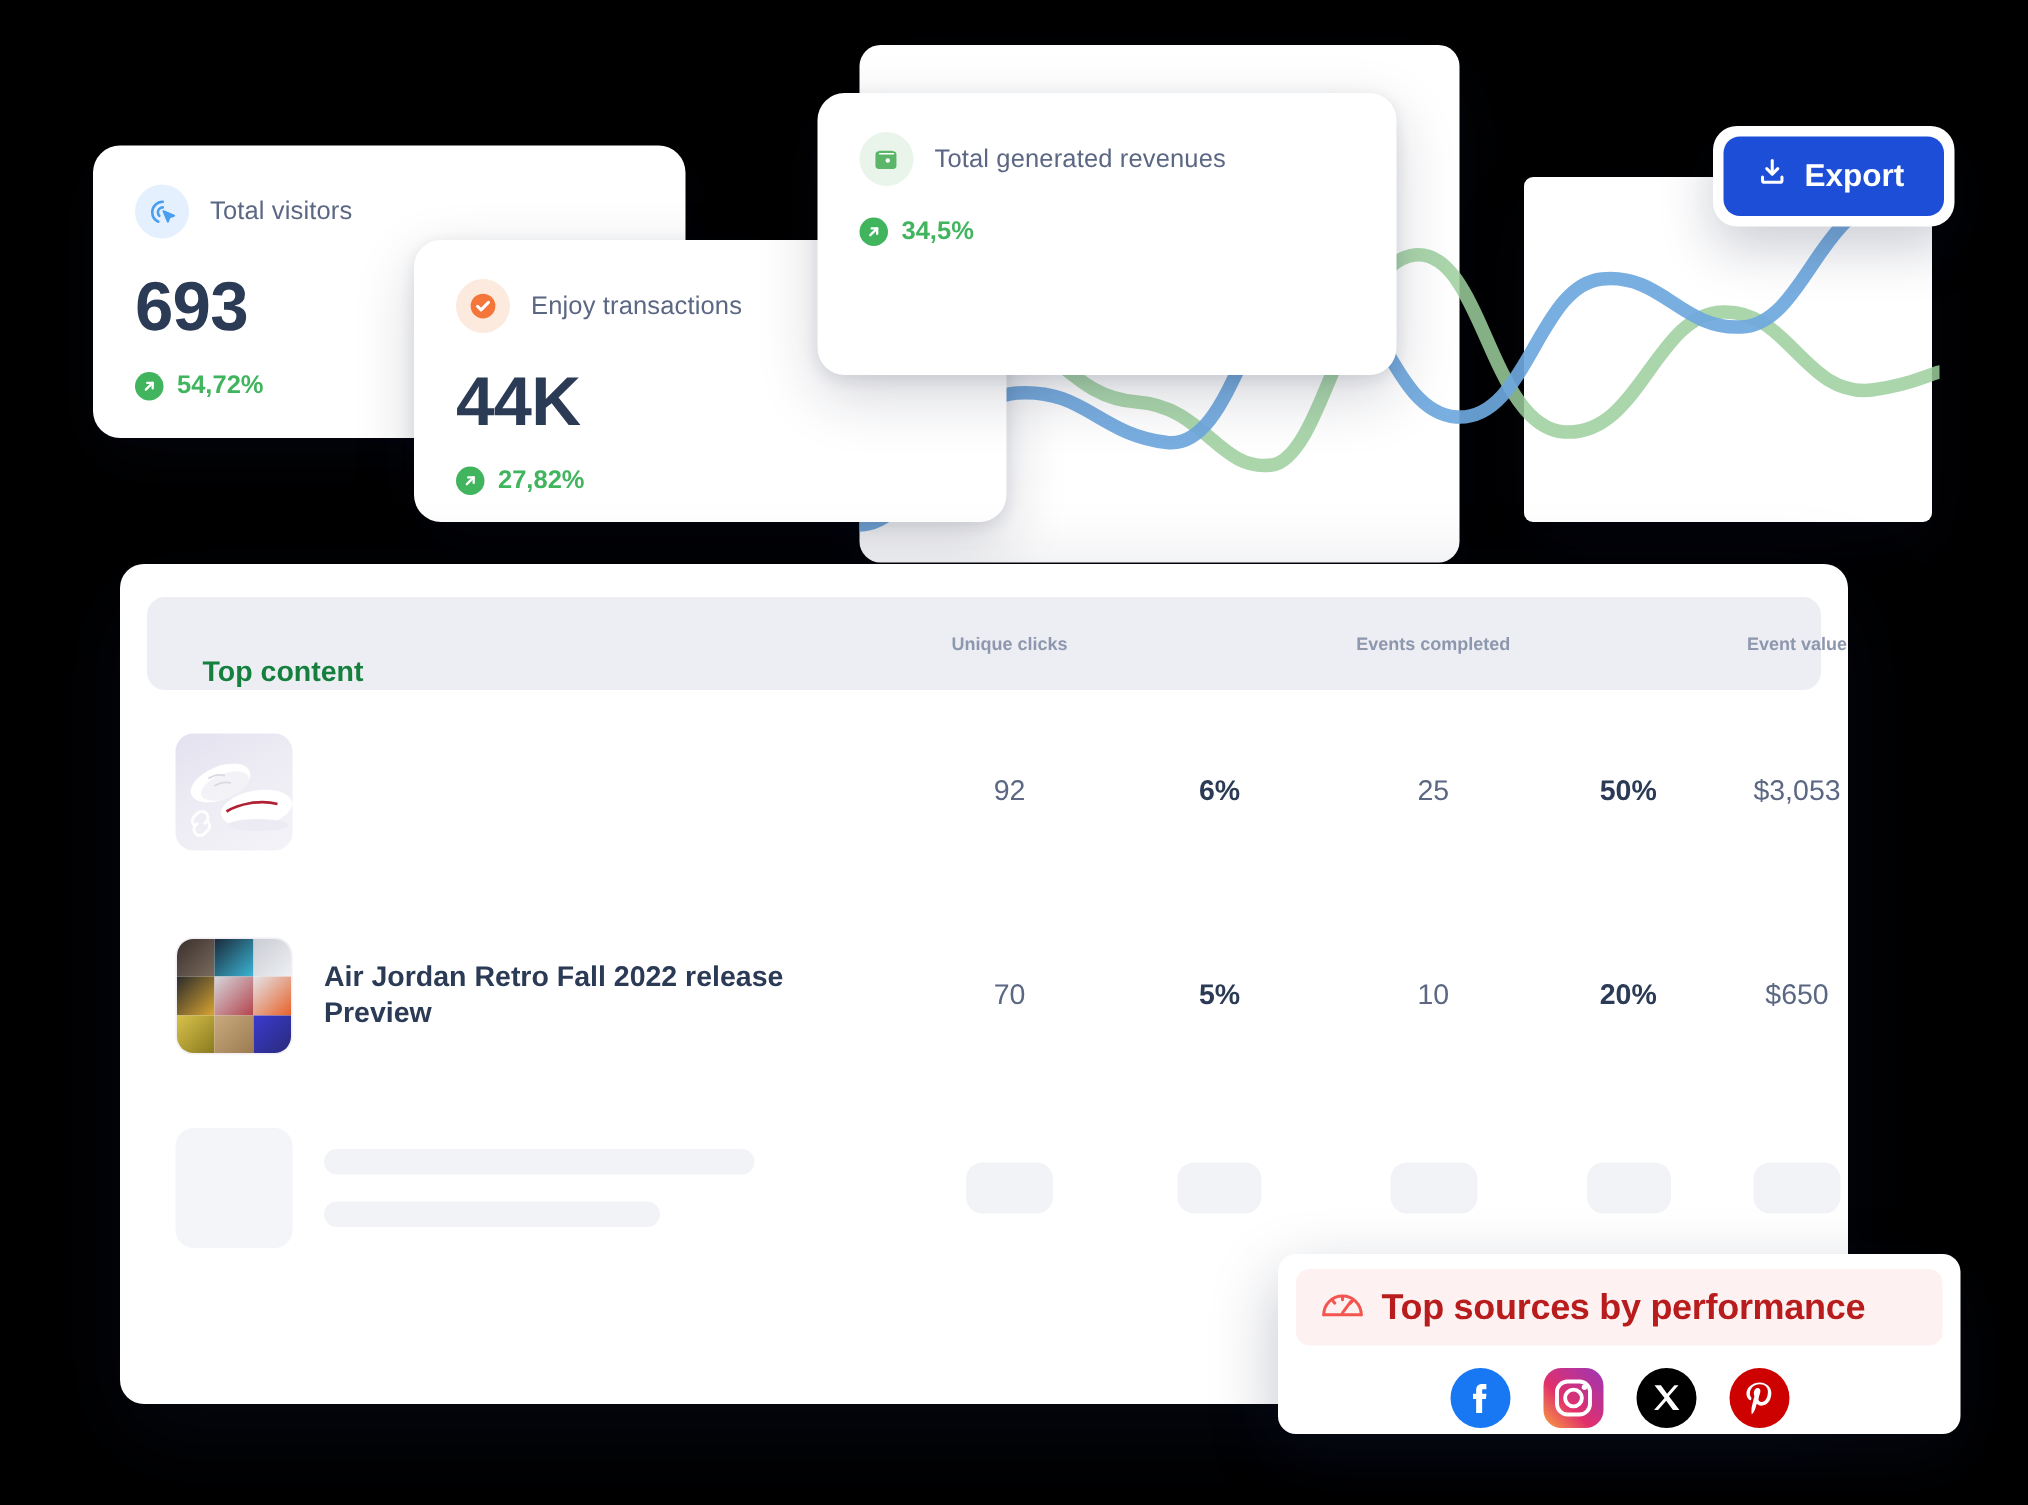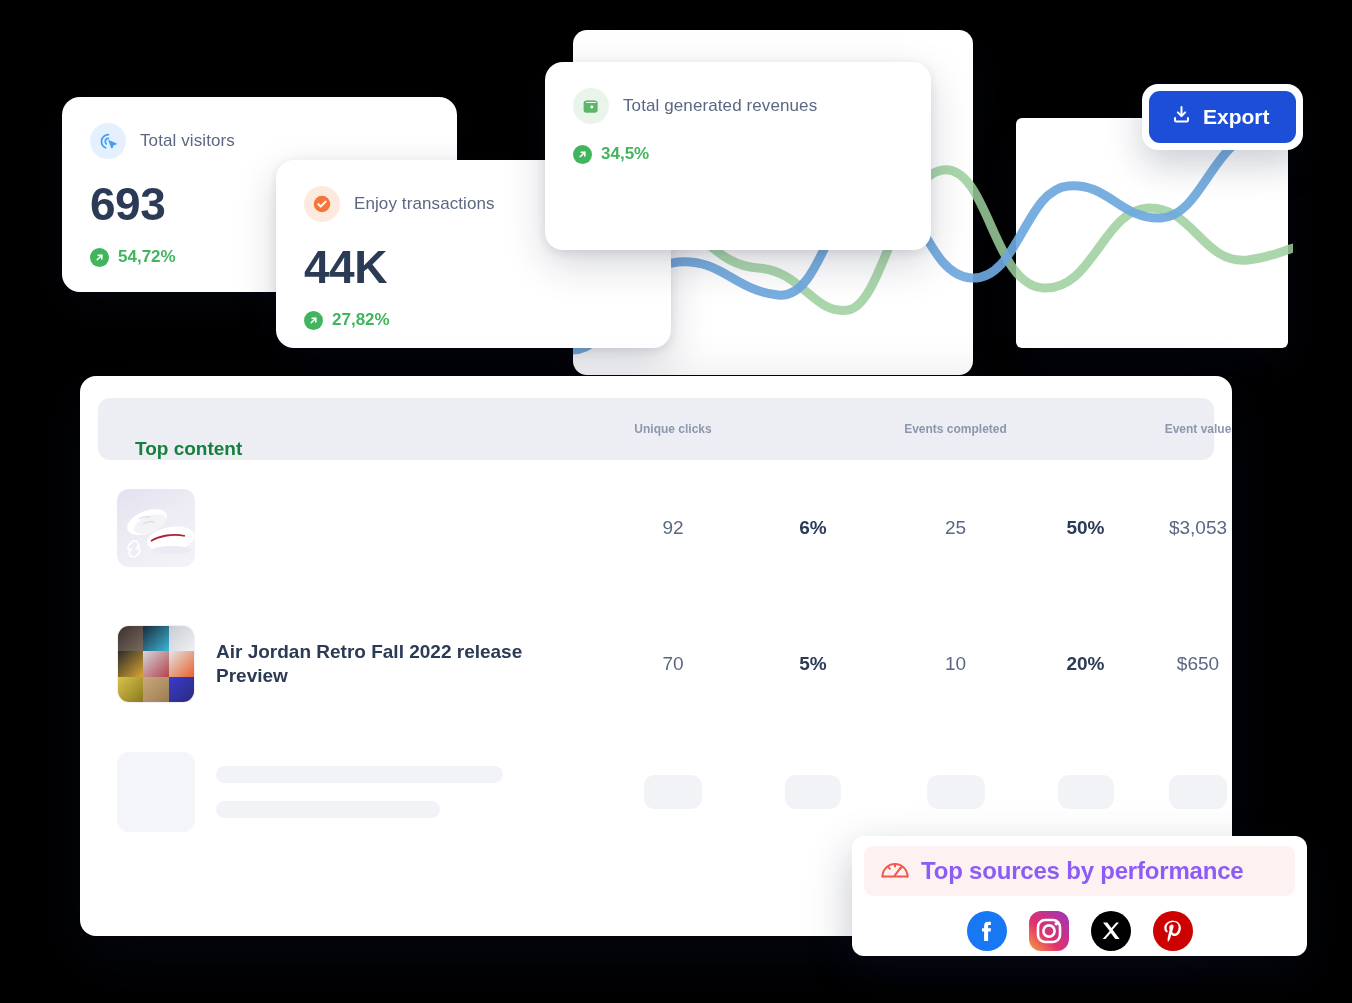--- a/index.html
+++ b/index.html
@@ -168,21 +168,21 @@
     background: #ffffff; border-radius: 12px;
     box-shadow: 0 16px 44px rgba(20,26,58,0.26);
     padding: 10px 12px 12px 12px;
   }
   #sources-title-row {
     background: #fdf2f1; border-radius: 9px;
     display: flex; align-items: center; gap: 11px;
     padding: 10px 16px;
   }
   #sources-title {
-    font-size: 24px; font-weight: 700; color: #8b5cf6; letter-spacing: -.2px;
+    font-size: 24px; font-weight: 700; color: #b91c1c; letter-spacing: -.2px;
     white-space: nowrap;
   }
   #sources-icons {
     display: flex; align-items: center; justify-content: center;
     gap: 20px; margin-top: 14px;
   }
   .social { width: 42px; height: 42px; border-radius: 50%; display:block; cursor: pointer; }
 </style>
 </head>
 <body>

